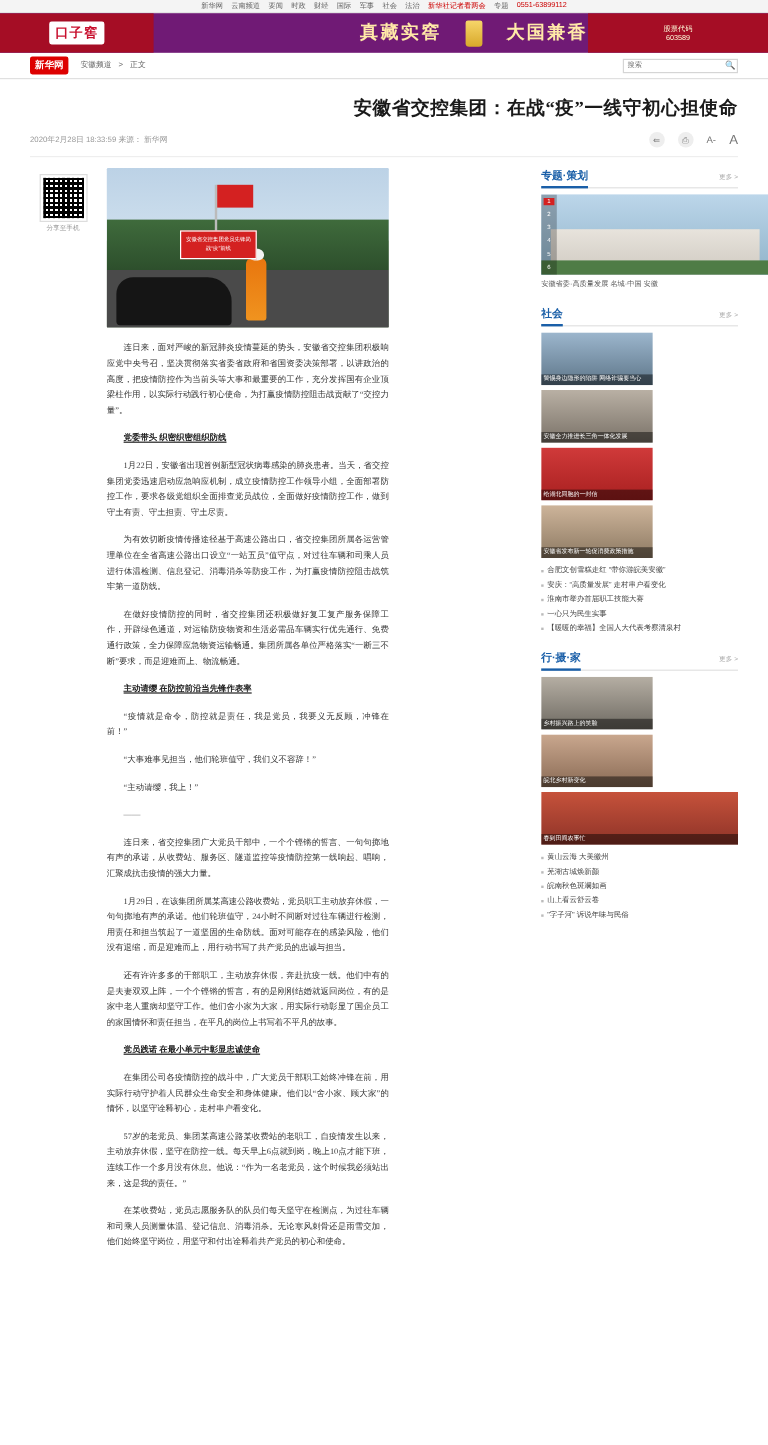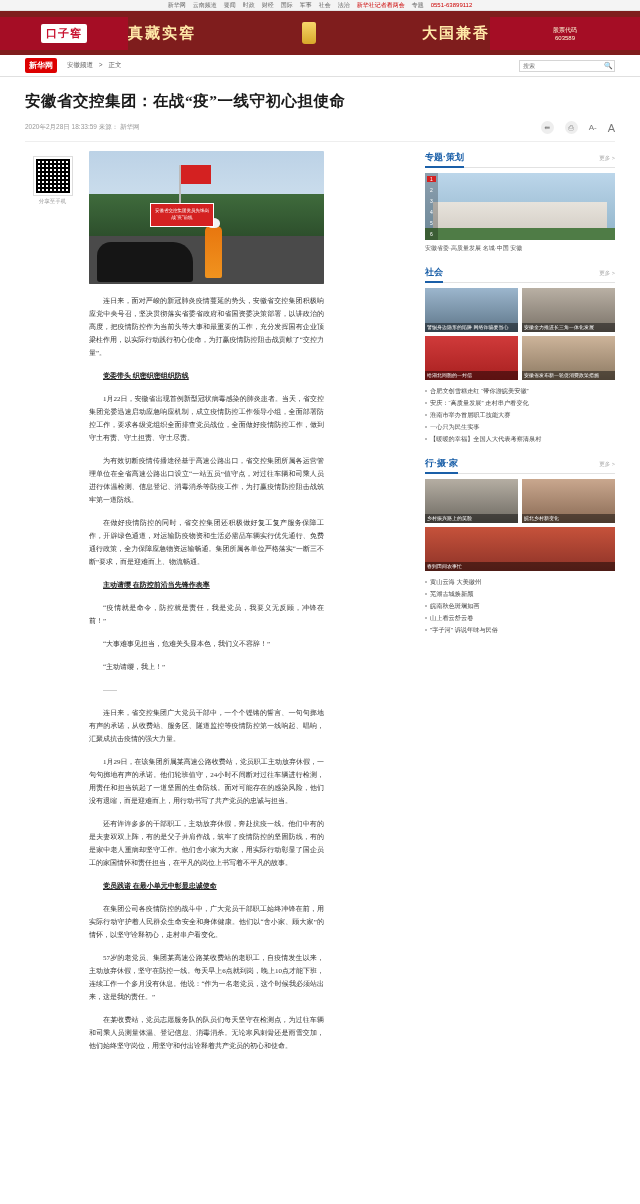--- a/index.html
+++ b/index.html
@@ -14,33 +14,33 @@
   
   .topnav {
     height:11px; background:#f4f4f4; border-bottom:1px solid #e3e3e3;
     display:flex; align-items:center; justify-content:center;
     font-size:6px; color:#666; gap:7px;
   }
   .topnav .hot { color:#c00; }
 
   
   .banner {
-    height:44px; background:#7f1d1d; display:flex; align-items:center;
+    height:33px; background:#701a75; display:flex; align-items:center;
     position:relative; overflow:hidden;
   }
   .banner .bleft {
     width:128px; height:33px; background:#a50d25;
     display:flex; align-items:center; justify-content:center;
   }
   .banner .logo-box {
     background:#fff; color:#c8102e; font-size:11px; font-weight:bold;
     padding:2px 5px; border-radius:2px; letter-spacing:1px;
   }
   .banner .bmain {
-    flex:1; display:flex; align-items:center; justify-content:space-between; gap:14px;
+    flex:1; display:flex; align-items:center; justify-content:flex-end; gap:14px;
     color:#ffe9a8; font-size:15px; font-weight:bold; letter-spacing:2px;
   }
   .banner .bright {
     width:150px; height:33px; background:#a50d25; color:#ffd; font-size:6px;
     display:flex; flex-direction:column; align-items:center; justify-content:center;
   }
   .banner .bottle {
     width:14px; height:22px; background:linear-gradient(#f7d66a,#d8a82a);
     border-radius:2px 2px 3px 3px; margin:0 6px;
   }
@@ -59,21 +59,21 @@
   .searchbox {
     margin-left:auto; width:96px; height:12px; border:1px solid #d5d5d5;
     display:flex; align-items:center; background:#fff;
   }
   .searchbox input {
     border:0; outline:0; flex:1; height:10px; font-size:6px; padding-left:3px; color:#999;
   }
   .searchbox .mag { width:12px; text-align:center; color:#999; font-size:7px; }
 
   
-  .title-wrap { padding:14px 25px 0; }
+  .title-wrap { padding:14px 25px 0;text-align:right; }
   h1.headline {
     font-size:15.5px; font-weight:bold; color:#1a1a1a; margin:0 0 9px;
     letter-spacing:0.5px; font-family:"Liberation Serif", serif;
   }
   .meta-row { display:flex; align-items:center; border-bottom:1px solid #eee; padding-bottom:7px; }
   .meta-row .meta { font-size:6.5px; color:#999; }
   .meta-row .tools { margin-left:auto; display:flex; align-items:center; gap:11px; color:#999; }
   .tool-circle {
     width:13px; height:13px; border-radius:50%; background:#eee;
     display:flex; align-items:center; justify-content:center; font-size:7px; color:#777;
@@ -140,21 +140,21 @@
     font-size:7px; line-height:13px; color:#333; margin:0 0 10px;
     text-align:justify; text-indent:14px;
     font-family:"Liberation Serif", serif;
   }
   .article p.sub {
     font-weight:bold; color:#222; text-indent:14px;text-decoration:underline;
   }
   .article p.dash { text-indent:14px; color:#666; }
 
   
-  .rail-sec { margin-bottom:13px; }
+  .rail-sec { margin-bottom:13px;margin-left:26px; }
   .rail-head {
     display:flex; align-items:baseline; border-bottom:1px solid #e2e2e2; padding-bottom:3px;
   }
   .rail-head .t {
     font-size:9px; font-weight:bold; color:#1a5fa8; border-bottom:2px solid #1a5fa8;
     padding-bottom:2px; margin-bottom:-4px;
   }
   .rail-head .more { margin-left:auto; font-size:5.5px; color:#aaa; }
 
   .carousel {
@@ -280,26 +280,26 @@
       </div>
 
       <div class="article">
         <p>连日来，面对严峻的新冠肺炎疫情蔓延的势头，安徽省交控集团积极响应党中央号召，坚决贯彻落实省委省政府和省国资委决策部署，以讲政治的高度，把疫情防控作为当前头等大事和最重要的工作，充分发挥国有企业顶梁柱作用，以实际行动践行初心使命，为打赢疫情防控阻击战贡献了“交控力量”。</p>
         <p class="sub">党委带头 织密织密组织防线</p>
         <p>1月22日，安徽省出现首例新型冠状病毒感染的肺炎患者。当天，省交控集团党委迅速启动应急响应机制，成立疫情防控工作领导小组，全面部署防控工作，要求各级党组织全面排查党员战位，全面做好疫情防控工作，做到守土有责、守土担责、守土尽责。</p>
         <p>为有效切断疫情传播途径基于高速公路出口，省交控集团所属各运营管理单位在全省高速公路出口设立“一站五员”值守点，对过往车辆和司乘人员进行体温检测、信息登记、消毒消杀等防疫工作，为打赢疫情防控阻击战筑牢第一道防线。</p>
         <p>在做好疫情防控的同时，省交控集团还积极做好复工复产服务保障工作，开辟绿色通道，对运输防疫物资和生活必需品车辆实行优先通行、免费通行政策，全力保障应急物资运输畅通。集团所属各单位严格落实“一断三不断”要求，而是迎难而上、物流畅通。</p>
         <p class="sub">主动请缨 在防控前沿当先锋作表率</p>
         <p>“疫情就是命令，防控就是责任，我是党员，我要义无反顾，冲锋在前！”</p>
-        <p>“大事难事见担当，危难关头显本色，我们义不容辞！”</p>
+        <p>“大事难事见担当，他们轮班值守，我们义不容辞！”</p>
         <p>“主动请缨，我上！”</p>
         <p class="dash">——</p>
         <p>连日来，省交控集团广大党员干部中，一个个铿锵的誓言、一句句掷地有声的承诺，从收费站、服务区、隧道监控等疫情防控第一线响起、唱响，汇聚成抗击疫情的强大力量。</p>
         <p>1月29日，在该集团所属某高速公路收费站，党员职工主动放弃休假，一句句掷地有声的承诺。他们轮班值守，24小时不间断对过往车辆进行检测，用责任和担当筑起了一道坚固的生命防线。面对可能存在的感染风险，他们没有退缩，而是迎难而上，用行动书写了共产党员的忠诚与担当。</p>
-        <p>还有许许多多的干部职工，主动放弃休假，奔赴抗疫一线。他们中有的是夫妻双双上阵，有的是父子并肩作战，筑牢了疫情防控的坚固防线，有的是家中老人重病却坚守工作。他们舍小家为大家，用实际行动彰显了国企员工的家国情怀和责任担当，在平凡的岗位上书写着不平凡的故事。</p>
+        <p>还有许许多多的干部职工，主动放弃休假，奔赴抗疫一线。他们中有的是夫妻双双上阵，一个个铿锵的誓言，有的是刚刚结婚就返回岗位，有的是家中老人重病却坚守工作。他们舍小家为大家，用实际行动彰显了国企员工的家国情怀和责任担当，在平凡的岗位上书写着不平凡的故事。</p>
         <p class="sub">党员践诺 在最小单元中彰显忠诚使命</p>
         <p>在集团公司各疫情防控的战斗中，广大党员干部职工始终冲锋在前，用实际行动守护着人民群众生命安全和身体健康。他们以“舍小家、顾大家”的情怀，以坚守诠释初心，走村串户看变化。</p>
         <p>57岁的老党员、集团某高速公路某收费站的老职工，自疫情发生以来，主动放弃休假，坚守在防控一线。每天早上6点就到岗，晚上10点才能下班，连续工作一个多月没有休息。他说：“作为一名老党员，这个时候我必须站出来，这是我的责任。”</p>
         <p>在某收费站，党员志愿服务队的队员们每天坚守在检测点，为过往车辆和司乘人员测量体温、登记信息、消毒消杀。无论寒风刺骨还是雨雪交加，他们始终坚守岗位，用坚守和付出诠释着共产党员的初心和使命。</p>
 
       </div>
 
     </div>
 
     <div class="col-right">

